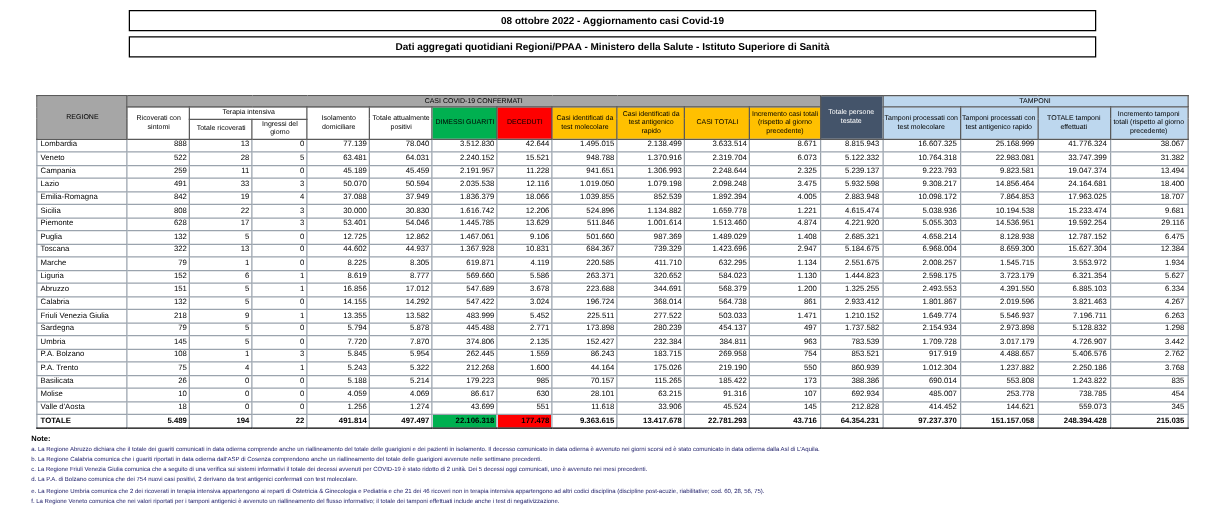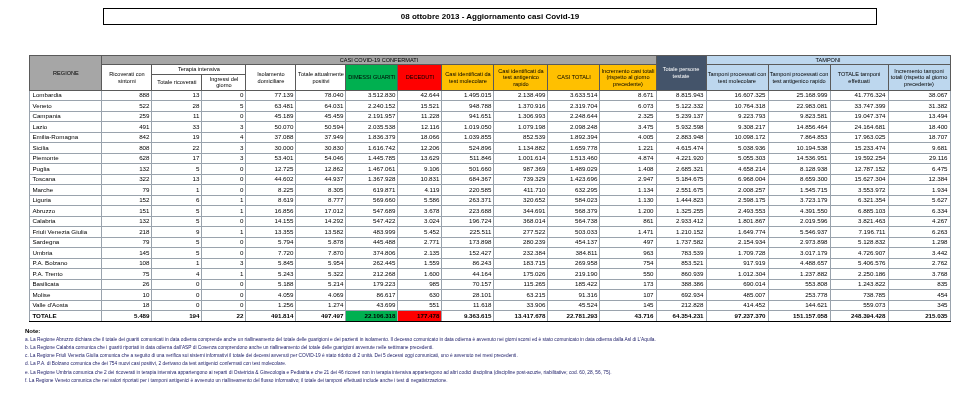--- a/index.html
+++ b/index.html
@@ -35,21 +35,24 @@
   .notes { width:930px; margin:6px auto 0; }
   .notes-title { font-size:6px; font-weight:bold; margin-bottom:3px; }
   .note-item { font-size:4.8px; line-height:1.3; margin-bottom:2px; color:#1a1a66; }
 </style>
 </head>
 <body>
 
 <div class="page">
 
   <div class="title-box">
-    <span>08 ottobre 2013 - Aggiornamento casi Covid-19</span>
+    <span>08 ottobre 2022 - Aggiornamento casi Covid-19</span>
+  </div>
+  <div class="title-box">
+    <span>Dati aggregati quotidiani Regioni/PPAA - Ministero della Salute - Istituto Superiore di Sanità</span>
   </div>
 
   <table class="covid">
     <colgroup>
       <col style="width:72px">
         <col style="width:50px">
         <col style="width:50px">
         <col style="width:44px">
       <col style="width:50px">
         <col style="width:50px">

